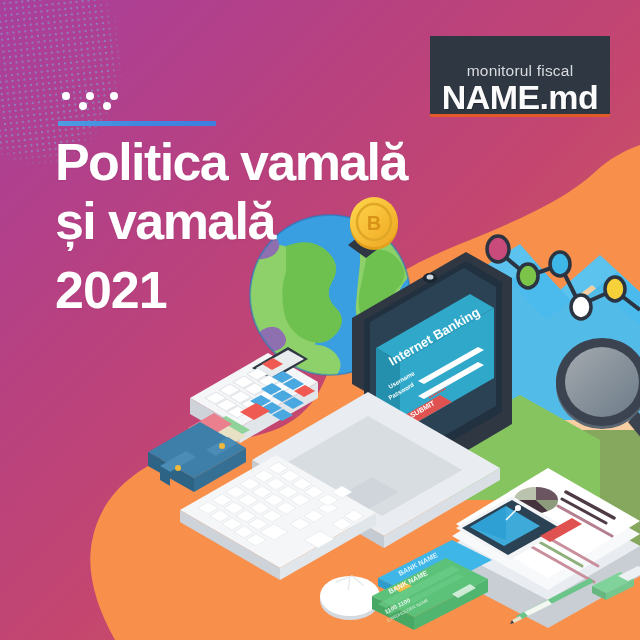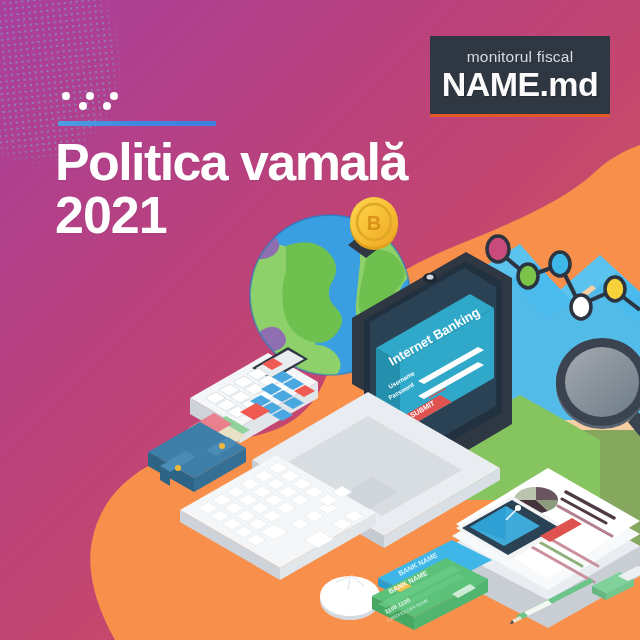--- a/index.html
+++ b/index.html
@@ -26,21 +26,21 @@
   
   .orange-blob{
     position:absolute;right:-40px;top:150px;width:740px;height:560px;
     background:#f8904c;
   }
   .orange-blob svg{display:block;}
   
   .logo{
     position:absolute;left:430px;top:36px;width:180px;height:78px;
     background:#2f3742;display:flex;flex-direction:column;
-    align-items:center;justify-content:center;
+    align-items:center;justify-content:flex-end;
     box-shadow:0 3px 0 0 #e35a26;
   }
   .logo-top{
     color:#d9dce0;font-size:15.5px;letter-spacing:.2px;line-height:1;
     margin-bottom:2px;font-weight:400;
   }
   .logo-main{
     color:#fbfbfb;font-size:34px;font-weight:700;letter-spacing:-0.6px;line-height:1;
     text-shadow:1px 1px 0 rgba(0,0,0,.25);
   }
@@ -53,21 +53,21 @@
     border-radius:1px;
   }
   
   .headline{
     position:absolute;left:55px;top:136px;width:420px;color:#fff;
     font-weight:700;line-height:1.02;letter-spacing:-1.6px;
     text-shadow:0 1px 2px rgba(0,0,0,.07);
   }
   .h-l1{font-size:52px;display:block;}
   .h-l2{font-size:52px;display:block;margin-top:6px;}
-  .h-year{font-size:52px;display:block;margin-top:0;letter-spacing:-1px;}
+  .h-year{font-size:52px;display:block;margin-top:16px;letter-spacing:-1px;}
   
   .stage{position:absolute;left:0;top:0;width:640px;height:640px;}
   .stage svg{position:absolute;left:0;top:0;}
   .scrtxt{font-family:"Liberation Sans",sans-serif;fill:#fff;}
 </style>
 </head>
 <body>
 
 <div class="poster">
 
@@ -403,16 +403,17 @@
     <i style="left:17px;top:10px;"></i>
     <i style="left:24px;top:0px;"></i>
     <i style="left:41px;top:10px;"></i>
     <i style="left:48px;top:0px;"></i>
   </div>
 
   <div class="rule"></div>
 
   <div class="headline">
     <span class="h-l1">Politica vamală</span>
+    <span class="h-l2">și vamală</span>
     <span class="h-year">2021</span>
   </div>
 
 </div>
 
 </body></html>

